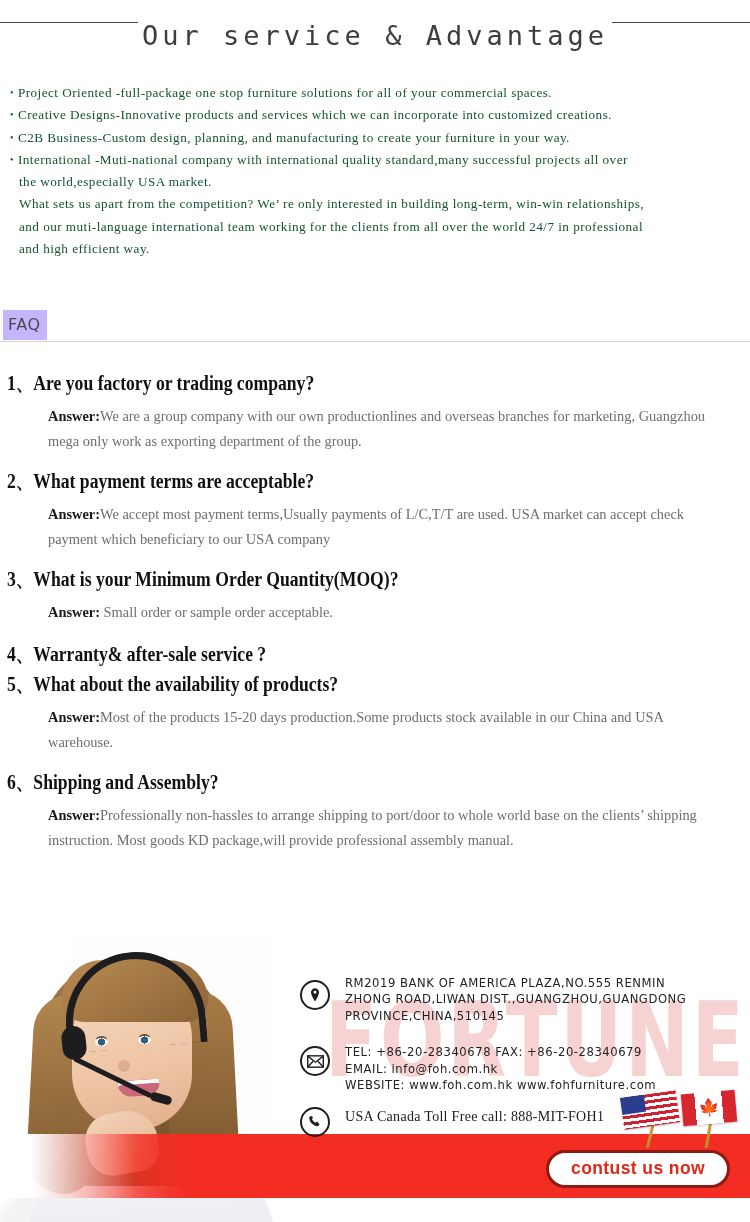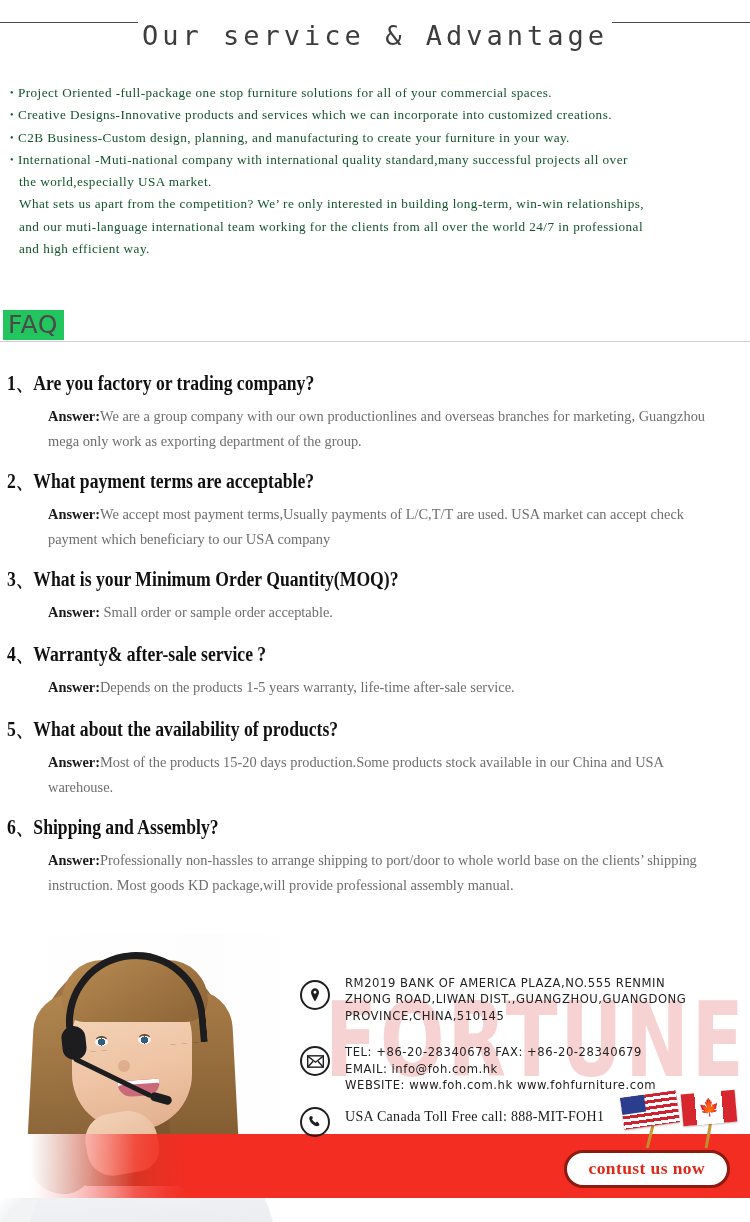--- a/index.html
+++ b/index.html
@@ -35,23 +35,23 @@
   }
   .svc-line.wrapline { padding-left:9px; }
   .svc-bullet { margin-right:4px; font-size:10px; vertical-align:1px; }
 
   
   .faq-head {
     position:absolute; top:310px; left:0; width:750px; height:32px;
   }
   .faq-badge {
     position:absolute; left:3px; top:0;
-    background:#22c55e; color:#4a4a4a;
+    background:#c4b5fd; color:#4a4a4a;
     font-family:"DejaVu Sans", sans-serif;
-    font-size:25px; line-height:30px; font-weight:400;
+    font-size:16px; line-height:30px; font-weight:400;
     padding:0 6px 0 5px; letter-spacing:0.5px;
   }
   .faq-rule {
     position:absolute; left:0; top:31px; width:750px; height:1px;
     background:#d2d2d2;
   }
 
   
   .faq-list { position:absolute; top:368px; left:0; width:750px; }
   .faq-item { margin-bottom:0; }
@@ -209,21 +209,21 @@
     z-index:2;
   }
   .banner-inner {
     position:absolute; left:0; top:0; width:750px; height:64px;
     background:linear-gradient(to right, #ffffff 4%, rgba(243,45,34,.25) 18%, #f32d22 34%, #f32d22 100%);
   }
   .cta {
     position:absolute; right:20px; top:1150px; z-index:5;
     background:#ffffff; border:3px solid #8e1a12; border-radius:22px;
     padding:5px 22px 6px 22px;
-    font-family:Liberation Serif, serif;
+    font-family:Liberation Sans, sans-serif;
     font-weight:700; font-size:17.5px; color:#e02718;
     letter-spacing:0.4px; white-space:nowrap;
     box-shadow:0 0 0 2px #f32d22;
   }
 </style>
 </head>
 <body>
 
 <div class="page">
 
@@ -261,21 +261,20 @@
       <div class="faq-a gap-a"><b>Answer:</b><span>We accept most payment terms,Usually payments of L/C,T/T are used. USA market can accept check payment which beneficiary to our USA company</span></div>
     </div>
 
     <div class="faq-item">
       <div class="faq-q"><span class="qnum">3、</span><span>What is your Minimum Order Quantity(MOQ)?</span></div>
       <div class="faq-a gap-b"><b>Answer: </b><span>Small order or sample order acceptable.</span></div>
     </div>
 
     <div class="faq-item">
       <div class="faq-q"><span class="qnum">4、</span><span>Warranty&amp; after-sale service ?</span></div>
-      <div class="faq-a gap-b"><b>Answer:</b><span>Depends on the products 1-5 years warranty, life-time after-sale service.</span></div>
     </div>
 
     <div class="faq-item">
       <div class="faq-q"><span class="qnum">5、</span><span>What about the availability of products?</span></div>
       <div class="faq-a gap-a"><b>Answer:</b><span>Most of the products 15-20 days production.Some products stock available in our China and USA warehouse.</span></div>
     </div>
 
     <div class="faq-item">
       <div class="faq-q"><span class="qnum">6、</span><span>Shipping and Assembly?</span></div>
       <div class="faq-a"><b>Answer:</b><span>Professionally non-hassles to arrange shipping to port/door to whole world base on the clients’ shipping instruction. Most goods KD package,will provide professional assembly manual.</span></div>

